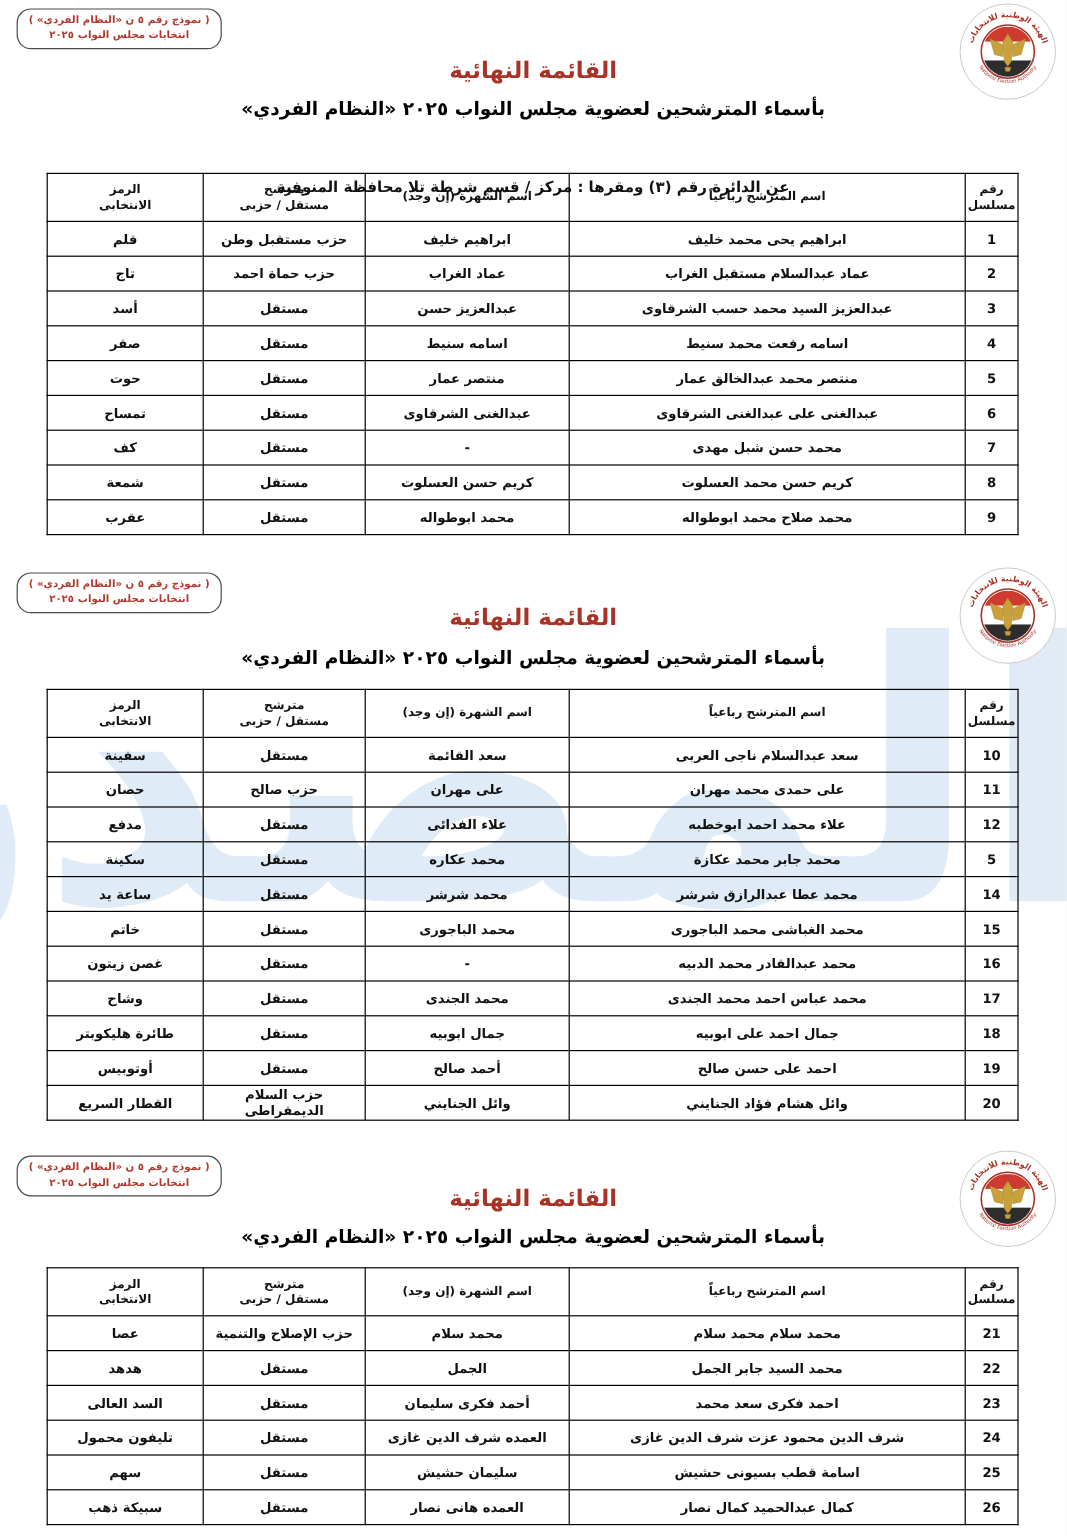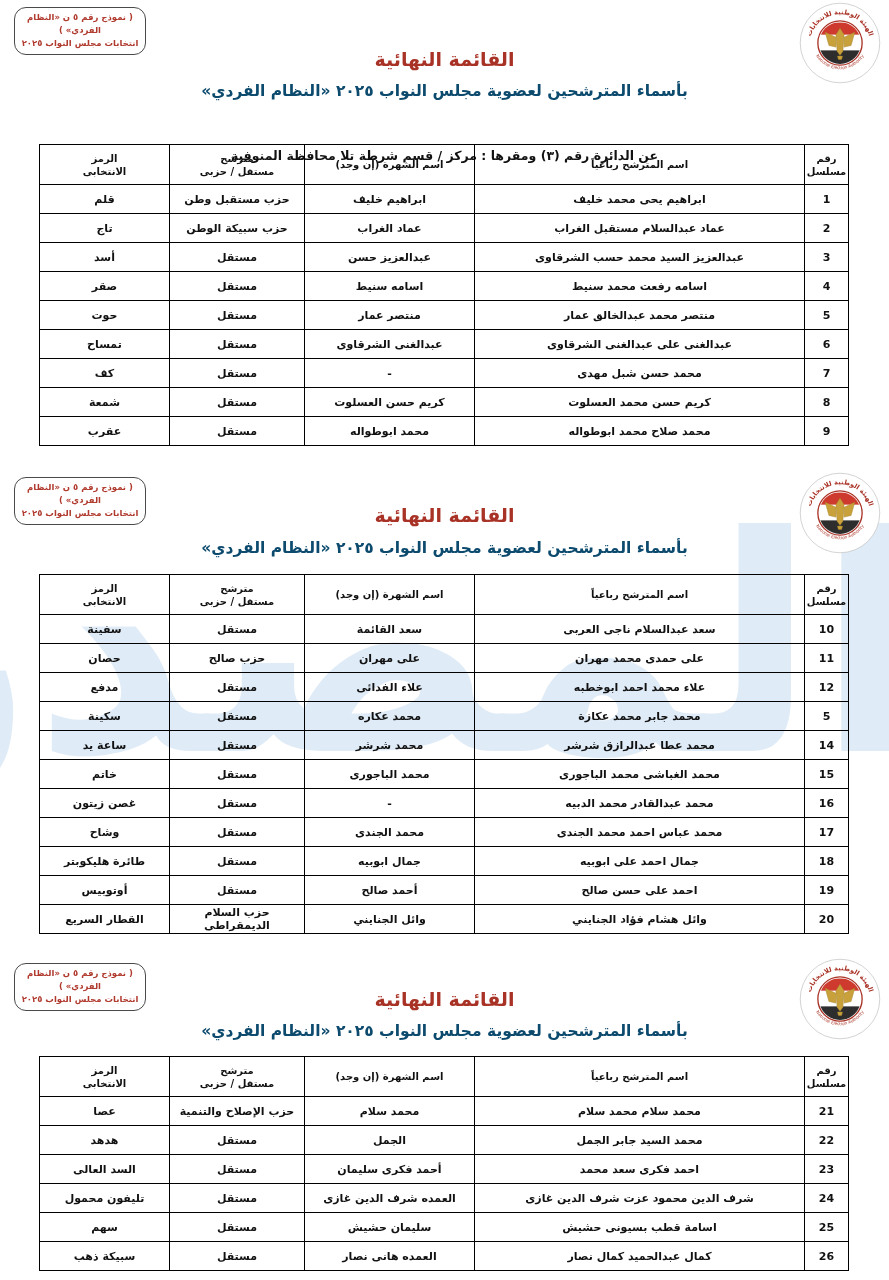--- a/index.html
+++ b/index.html
@@ -24,35 +24,35 @@
     text-stroke:3px rgba(100,130,165,.8);
     opacity:.85; pointer-events:none; user-select:none; white-space:nowrap;
     font-family:"DejaVu Sans", sans-serif;
   }
   
   .section { position:absolute; right:0; left:0; }
   .s1 { top:0; }
   .s2 { top:470px; }
   .s3 { top:956px; }
   .corner-box {
-    position:absolute; top:7px; right:auto; left:14px; width:132px; z-index:2;
+    position:absolute; top:7px; right:auto; left:14px; width:171px; z-index:2;
     border:1.3px solid #4a4a4a; border-radius:12px;
     padding:3px 4px; text-align:center;
     color:#b03a2e; font-size:8.5px; font-weight:bold; line-height:1.55;
   }
   .emblem {
     position:absolute; top:2px; right:8px; width:82px; height:82px; z-index:2;
   }
   .title-red {
     position:absolute; right:0; left:0; text-align:center;
     color:#a93226; font-size:19px; font-weight:bold; z-index:1;
   }
   .title-main {
     position:absolute; right:0; left:0; text-align:center;
-    color:#0c4a6e; font-size:15.5px; font-weight:bold; z-index:1;
+    color:#000000; font-size:15.5px; font-weight:bold; z-index:1;
   }
   .subtitle {
     position:absolute; right:0; left:0; text-align:center;
     color:#111; font-size:12.5px; font-weight:bold; z-index:1;
   }
   .s1 .title-red { top:48px; }
   .s1 .title-main{ top:82px; }
   .s1 .subtitle  { top:110px;margin-top:38px; }
   .s1 .sec-table { top:144px; }
   .s2 .title-red { top:34px; }
@@ -157,21 +157,21 @@
             <td>1</td>
             <td>ابراهيم يحى محمد خليف</td>
             <td>ابراهيم خليف</td>
             <td>حزب مستقبل وطن</td>
             <td>قلم</td>
           </tr>
           <tr>
             <td>2</td>
             <td>عماد عبدالسلام مستقبل الغراب</td>
             <td>عماد الغراب</td>
-            <td>حزب سبيكة الوطن</td>
+            <td>حزب حماة احمد</td>
             <td>تاج</td>
           </tr>
           <tr>
             <td>3</td>
             <td>عبدالعزيز السيد محمد حسب الشرقاوى</td>
             <td>عبدالعزيز حسن</td>
             <td>مستقل</td>
             <td>أسد</td>
           </tr>
           <tr>

